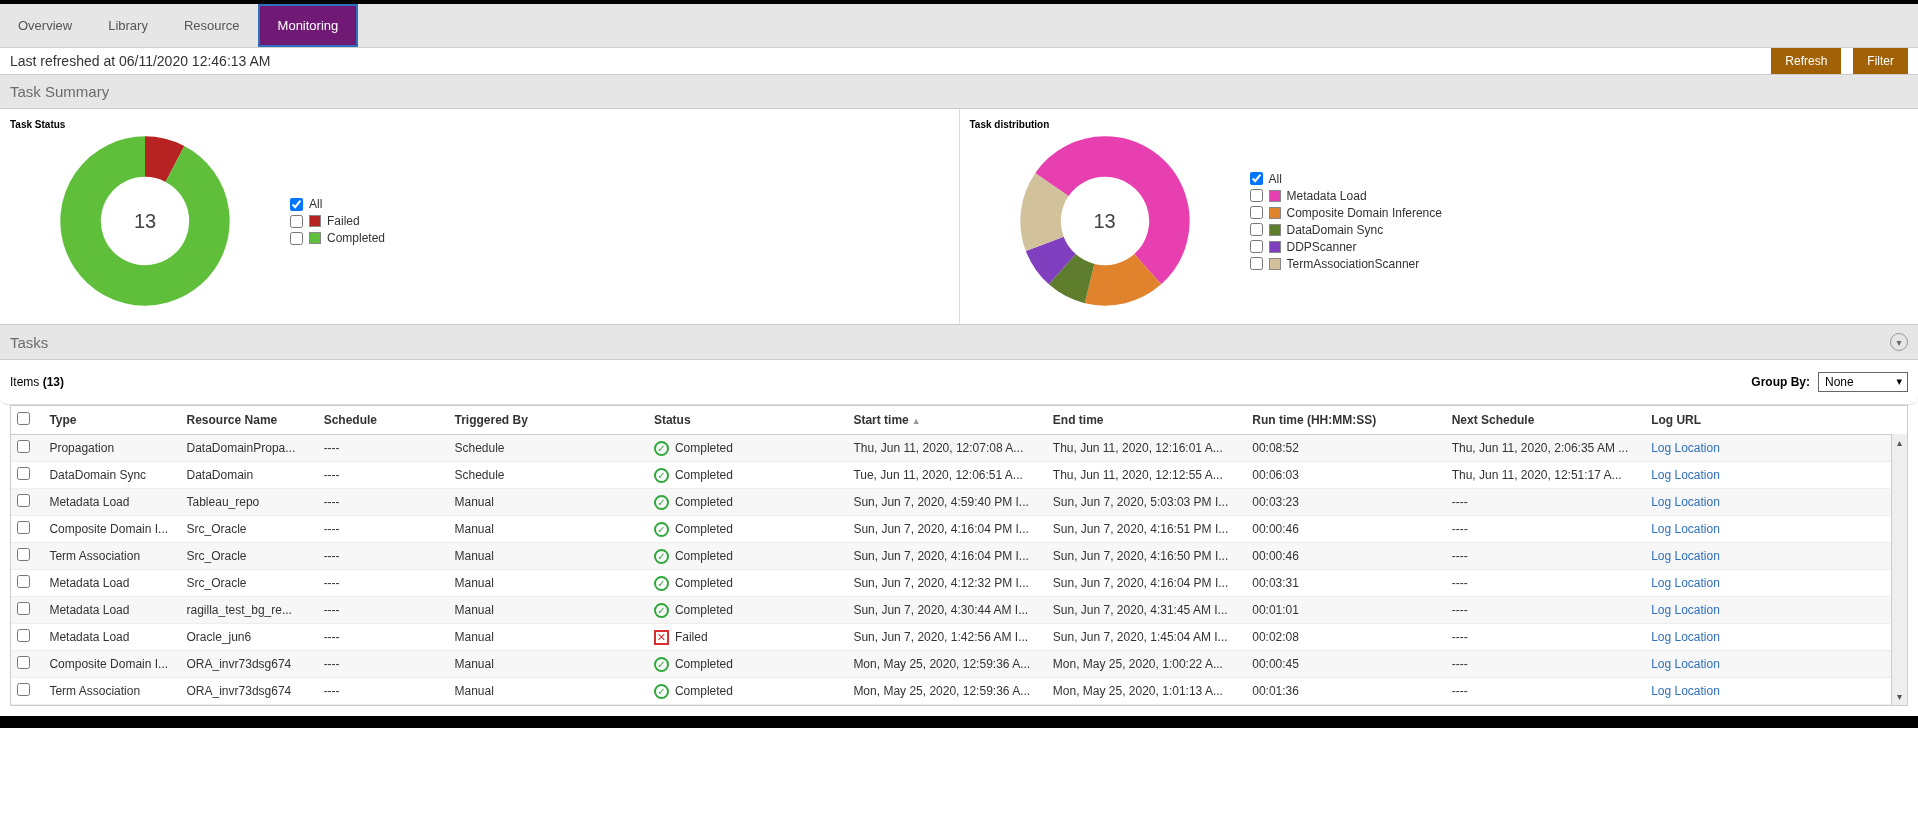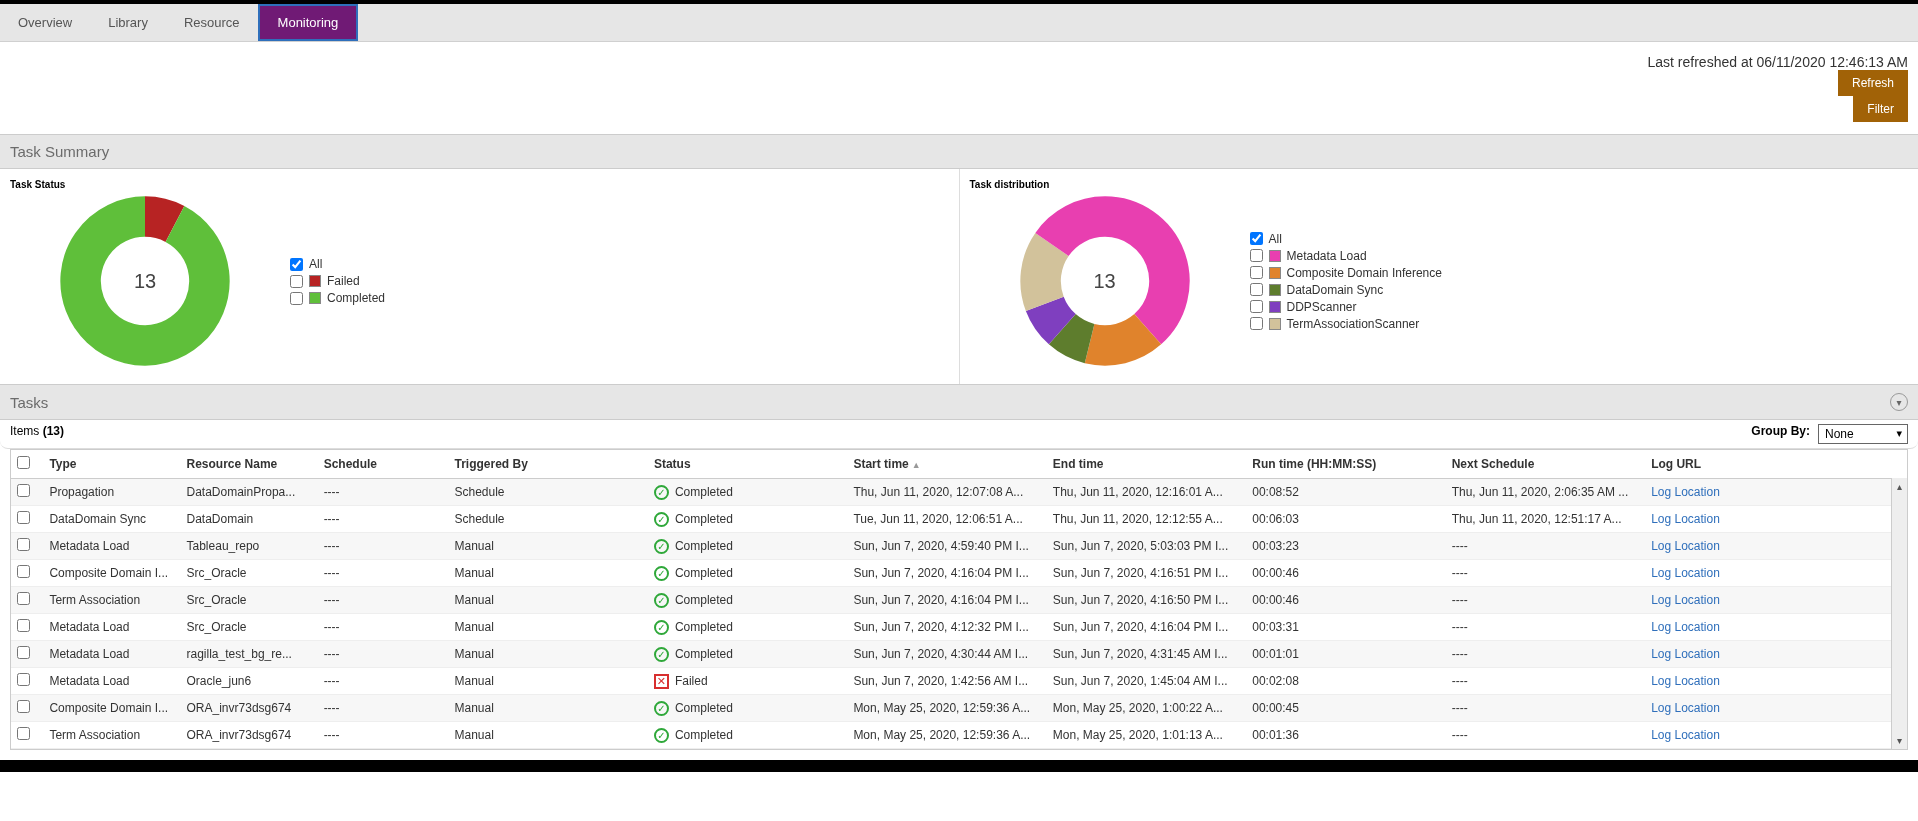--- a/index.html
+++ b/index.html
@@ -1,26 +1,26 @@
 <!DOCTYPE html>
 <html><head>
 <meta charset="utf-8">
 <style>
   * { box-sizing: border-box; margin: 0; padding: 0; font-family: Arial, Helvetica, sans-serif; }
   body { background: #fff; font-size: 12px; }
   .topbar-dark { height: 4px; background: #000; }
   .bottombar-dark { height: 12px; background: #000; }
 
   
-  .tabs { background: #e6e6e6; border-bottom: 1px solid #d0d0d0; display: flex; align-items: center; height: 38px; }
+  .tabs { background: #e6e6e6; border-bottom: 1px solid #d0d0d0; display: flex; align-items: center; height: 44px; }
   .tab { padding: 0 18px; height: 100%; display: flex; align-items: center; font-size: 13px; color: #555; cursor: pointer; }
   .tab.active { background: #701a75; color: #fff; border: 2px solid #2f6fbb; }
   
   
-  .subrow { display: flex; align-items: flex-end; padding: 12px 10px; flex-direction: column; }
+  .subrow { display: flex; align-items: center; padding: 0 10px; }
   .subrow .refresh-text { flex: 1; font-size: 14px; color: #333; }
   .btn { background: #a16207; color: #fff; border: none; padding: 6px 14px; font-size: 12px; cursor: pointer; margin-left: 12px; }
 
   
   .section-head { background: #e6e6e6; padding: 8px 10px; font-size: 15px; color: #6b6b6b; font-weight: normal; border-top: 1px solid #ccc; border-bottom: 1px solid #ccc;}
   .section-head.tasks { display:flex; align-items:center; justify-content:space-between;}
   .expand-icon { width:18px;height:18px;border:1px solid #999;border-radius:50%;display:flex;align-items:center;justify-content:center;color:#666;font-size:10px;cursor:pointer;}
 
   
   .summary { display: flex; }
@@ -29,21 +29,21 @@
   .chart-title { font-weight:bold; font-size:10px; margin-bottom:6px; }
   .chart-row { display:flex; align-items:center; }
   .donut-wrap { width:170px; height:170px; position:relative; margin-left:50px;}
   .donut-center { position:absolute; left:50%; top:50%; transform:translate(-50%,-50%); font-size:20px; color:#444; }
   .legend { margin-left:60px; }
   .legend-item { display:flex; align-items:center; margin: 3px 0; font-size:12px; color:#333;}
   .legend-item input { margin-right:6px; }
   .legend-swatch { width:12px;height:12px;margin-right:6px;border:1px solid #888; }
   
   
-  .tasks-toolbar { display:flex; padding:4px 10px; border-bottom:1px solid #ddd;border-radius:8px;}
+  .tasks-toolbar { display:flex; align-items:center; padding:12px 10px; border-bottom:1px solid #ddd;border-radius:8px;}
   .items-count { font-size:12px; }
   .flex-spacer { flex:1; }
   .group-by-label { font-weight:bold; margin-right:8px;}
   .group-by-select { border:1px solid #666; padding:2px 20px 2px 6px; font-size:12px; background:#fff; min-width:90px; appearance:none; position:relative;}
   .select-wrap { position:relative; }
   .select-wrap::after { content:"▾"; position:absolute; right:6px; top:3px; font-size:11px; pointer-events:none;}
   
   
   .table-wrap { position:relative; border:1px solid #ccc; margin:0 10px 10px 10px;}
   .grid { width:100%; border-collapse:collapse; table-layout:fixed; }

